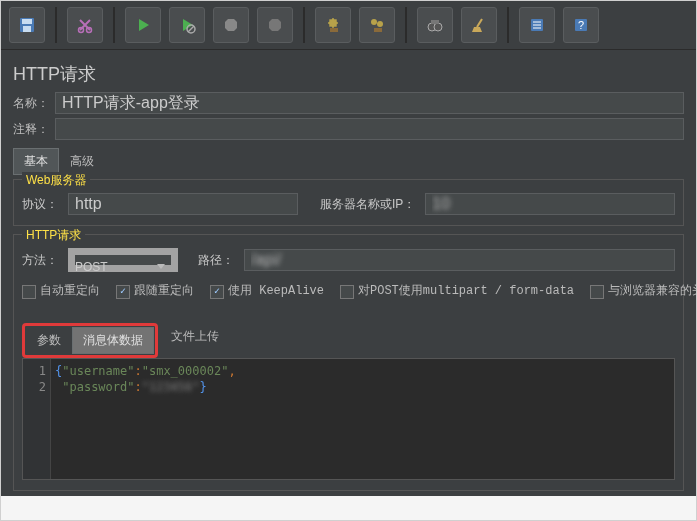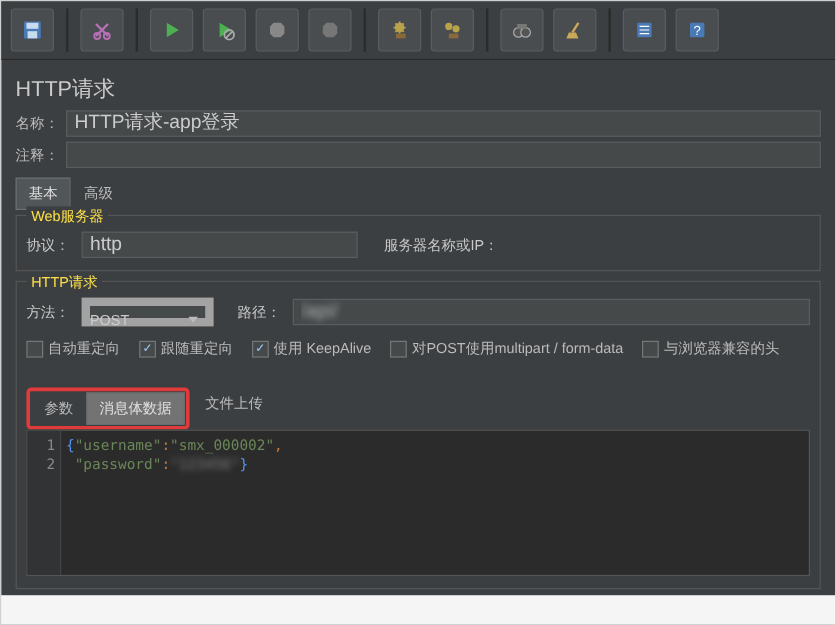--- a/index.html
+++ b/index.html
@@ -18,21 +18,21 @@
   .tabs{display:flex;margin:8px 0 2px 0;}
   .tab{padding:4px 10px;background:#3c3f41;border:1px solid #3c3f41;color:#bbbbbb;font-size:12px;cursor:pointer;}
   .tab.active{background:#515658;border:1px solid #6a6f71;color:#e0e0e0;}
   .fieldset{border:1px solid #555;padding:6px 8px 10px 8px;margin-top:4px;}
   .fieldset .legend{position:relative;top:-14px;background:#3c3f41;display:inline-block;padding:0 4px;color:#fde047;font-size:12px;}
   .fieldset .inner{margin-top:-10px;}
   .flexrow{display:flex;align-items:center;gap:10px;}
   .select{background:#45494a;border:7px solid #a3a3a3;color:#cccccc;height:24px;line-height:24px;padding:0 22px 0 0;position:relative;min-width:110px;box-sizing:border-box;}
   .select .arrow{position:absolute;right:4px;top:5px;}
   .chkrow{display:flex;align-items:center;gap:16px;margin-top:10px;font-size:12px;color:#bbbbbb;flex-wrap:nowrap;white-space:nowrap;}
-  .chk{display:flex;align-items:center;gap:4px;}
+  .chk{display:flex;align-items:flex-end;gap:4px;font-family:Liberation Mono, monospace;}
   .chkbox{width:12px;height:12px;border:1px solid #777;background:#45494a;display:inline-flex;align-items:center;justify-content:center;}
   .chkbox.checked::after{content:"✓";color:#9ecbff;font-size:10px;line-height:10px;}
   .bodytabs{display:flex;margin-top:24px;}
   .bodytab{padding:4px 10px;border:1px solid transparent;color:#bbbbbb;font-size:12px;}
   .bodytab.active{background:#737373;border:1px solid #6a6f71;color:#e0e0e0;}
   .redbox{border:3px solid #e03a3a;border-radius:4px;padding:1px;margin-right:2px;display:flex;}
   .editor{border:1px solid #555;background:#2b2b2b;height:120px;font-family:Consolas,monospace;font-size:12px;position:relative;}
   .gutter{position:absolute;left:0;top:0;bottom:0;width:28px;background:#313335;border-right:1px solid #444;color:#888;text-align:right;padding:4px 4px 0 0;box-sizing:border-box;line-height:16px;}
   .code{position:absolute;left:32px;top:4px;right:4px;line-height:16px;white-space:pre;}
   .str{color:#6a8759;}
@@ -151,20 +151,21 @@
         <div class="tab active">基本</div>
         <div class="tab">高级</div>
       </div>
 
       <div class="fieldset">
         <span class="legend">Web服务器</span>
         <div class="inner flexrow">
           <span>协议：</span>
           <input class="input" style="flex: 0 0 230px;" value="http">
           <span style="margin-left:12px;">服务器名称或IP：</span>
+          <input class="input blur" style="flex: 1 1 0%;" value="10">
         </div>
       </div>
 
       <div class="fieldset" style="margin-top:8px;">
         <span class="legend">HTTP请求</span>
         <div class="inner">
           <div class="flexrow">
             <span>方法：</span>
             <div class="select">
               <span>POST</span>

